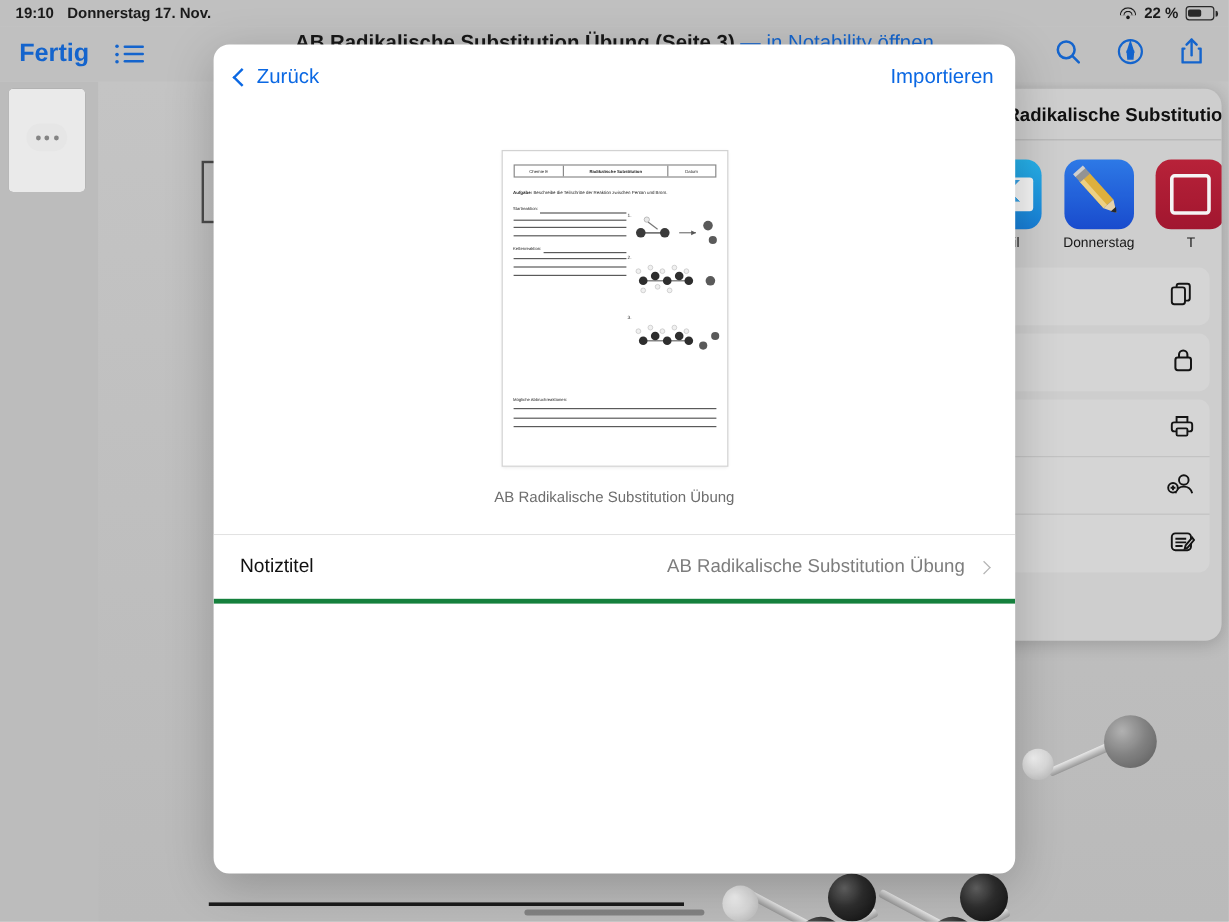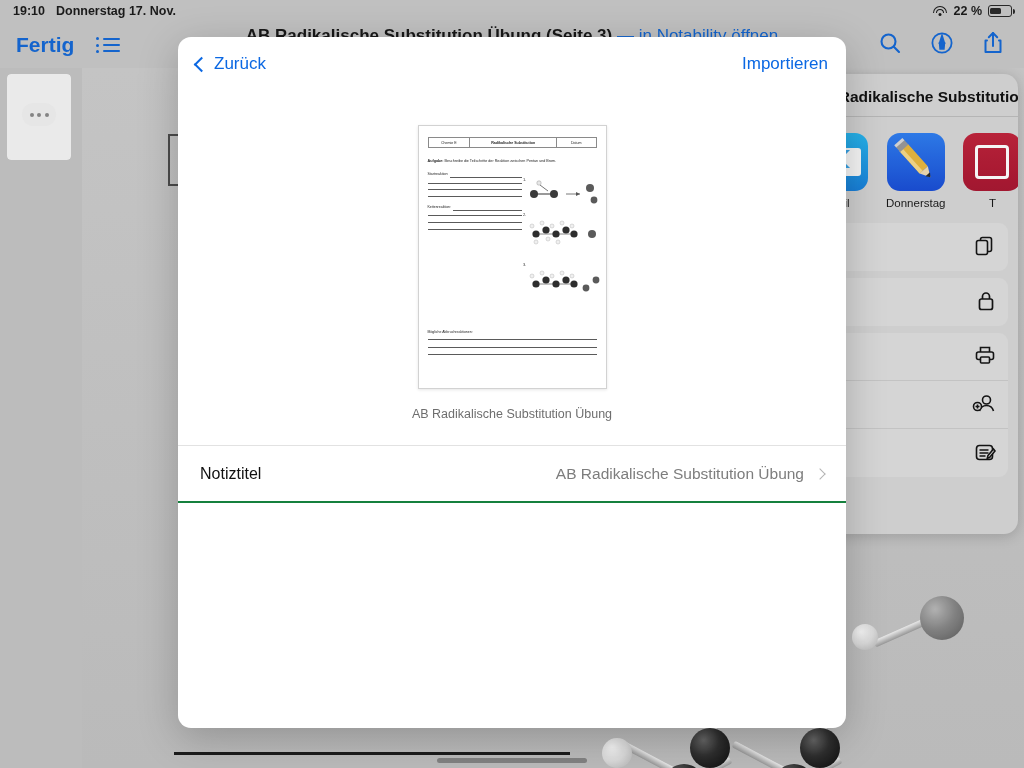--- a/index.html
+++ b/index.html
@@ -155,21 +155,21 @@
   .ws-line { height: 0.7px; background: #5a5a5a; margin: 0 0 6.2px 0; }
   .ws-lblrow { display: flex; align-items: flex-end; gap: 2px; margin-bottom: 5px; }
   .ws-lblrow .ws-line { flex: 1; margin: 0; }
   .ws-foot { margin-top: 4px; }
   .ws-foot .ws-line { background: #5a5a5a; margin-bottom: 7px; }
 
   
   .dlg-list { margin-top: 24px; border-top: 1px solid #e2e2e2; }
   .dlg-row {
     height: 57px; display: flex; align-items: center; padding: 0 22px;
-    border-bottom: 2px solid #15803d; background: #fff;
+    border-bottom: 4px solid #15803d; background: #fff;
   }
   .row-label { font-size: 16px; color: #111; }
   .row-value { margin-left: auto; font-size: 15.5px; color: #7d7d7d; }
   .chev-right { width: 8px; height: 8px; border-top: 1.8px solid #b4b4b4; border-right: 1.8px solid #b4b4b4; transform: rotate(45deg); margin-left: 12px; display: inline-block; }
 
   .home-indicator { position: absolute; left: 50%; transform: translateX(-50%); bottom: 5px; width: 150px; height: 5px; background: rgba(0,0,0,0.30); border-radius: 3px; }
 </style>
 </head>
 <body>
 

